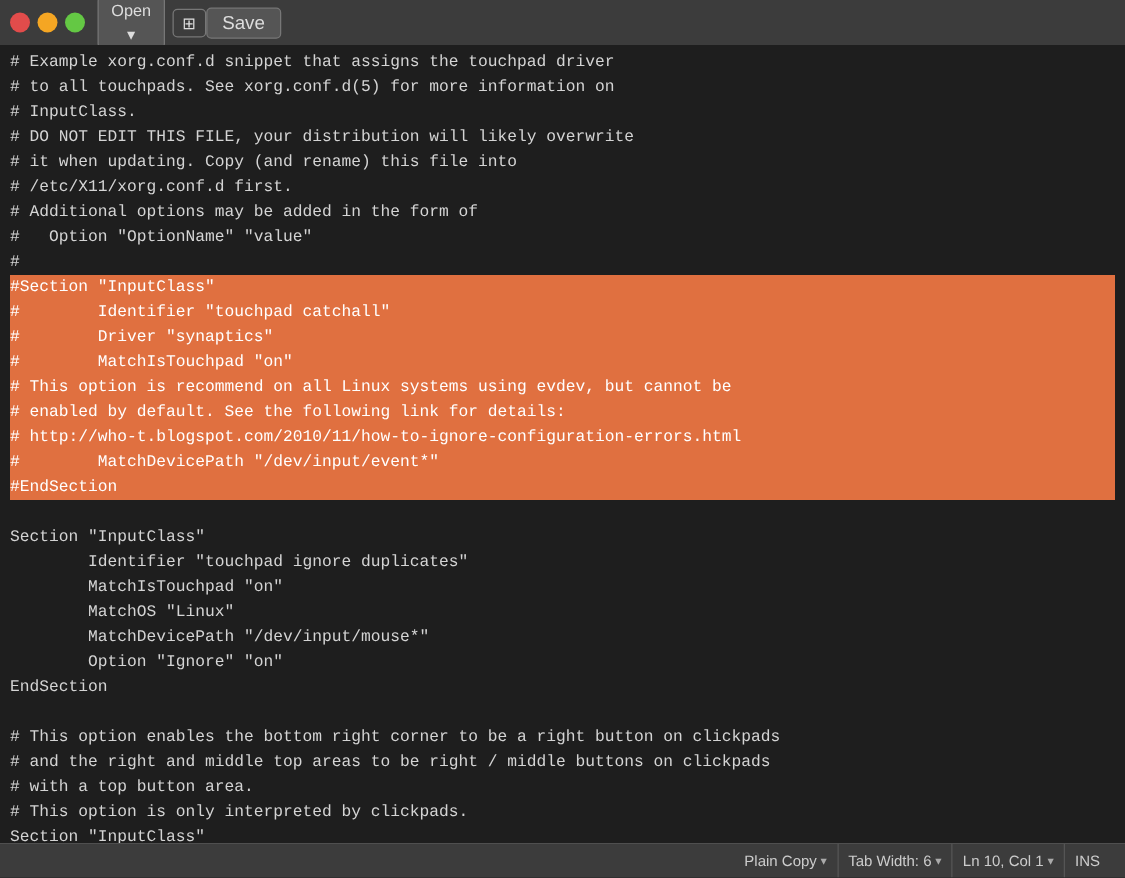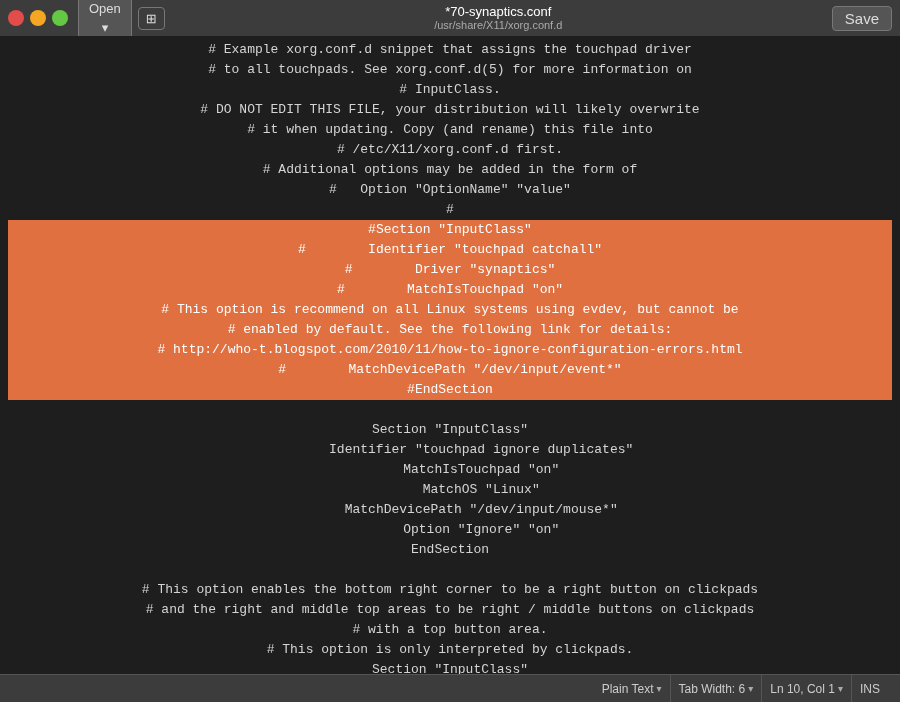--- a/index.html
+++ b/index.html
@@ -111,21 +111,20 @@
       overflow-x: auto;
       padding: 2px 0;
     }
 
     #code-content {
       font-size: 13px;
       line-height: 1.5;
       color: #d4d4d4;
       white-space: pre;
       padding: 2px 8px;
-      text-align: center;
     }
 
     .line {
       display: block;
       min-height: 20px;
     }
 
     .line-normal { color: #d4d4d4; }
     .line-highlighted {
       background: #e07040;
@@ -174,37 +173,33 @@
   <div id="window-controls">
     <button class="window-btn" id="btn-close">✕</button>
     <button class="window-btn" id="btn-minimize">–</button>
     <button class="window-btn" id="btn-maximize">+</button>
   </div>
   <button id="open-btn">
     <span>Open</span>
     <span>▾</span>
   </button>
   <button id="pin-btn">⊞</button>
-  <div id="title-center">
-    <span id="title-main">*70-synaptics.conf</span>
-    <span id="title-sub">/usr/share/X11/xorg.conf.d</span>
-  </div>
   <button id="save-btn">Save</button>
 </div>
 
 <div id="editor">
   <div id="code-content"><span class="line line-normal"># Example xorg.conf.d snippet that assigns the touchpad driver</span><span class="line line-normal"># to all touchpads. See xorg.conf.d(5) for more information on</span><span class="line line-normal"># InputClass.</span><span class="line line-normal"># DO NOT EDIT THIS FILE, your distribution will likely overwrite</span><span class="line line-normal"># it when updating. Copy (and rename) this file into</span><span class="line line-normal"># /etc/X11/xorg.conf.d first.</span><span class="line line-normal"># Additional options may be added in the form of</span><span class="line line-normal">#   Option "OptionName" "value"</span><span class="line line-normal">#</span><span class="line line-highlighted">#Section "InputClass"</span><span class="line line-highlighted">#        Identifier "touchpad catchall"</span><span class="line line-highlighted">#        Driver "synaptics"</span><span class="line line-highlighted">#        MatchIsTouchpad "on"</span><span class="line line-highlighted"># This option is recommend on all Linux systems using evdev, but cannot be</span><span class="line line-highlighted"># enabled by default. See the following link for details:</span><span class="line line-highlighted"># http://who-t.blogspot.com/2010/11/how-to-ignore-configuration-errors.html</span><span class="line line-highlighted">#        MatchDevicePath "/dev/input/event*"</span><span class="line line-highlighted">#EndSection</span><span class="line line-normal">
 </span><span class="line line-normal">Section "InputClass"</span><span class="line line-normal">        Identifier "touchpad ignore duplicates"</span><span class="line line-normal">        MatchIsTouchpad "on"</span><span class="line line-normal">        MatchOS "Linux"</span><span class="line line-normal">        MatchDevicePath "/dev/input/mouse*"</span><span class="line line-normal">        Option "Ignore" "on"</span><span class="line line-normal">EndSection</span><span class="line line-normal">
 </span><span class="line line-normal"># This option enables the bottom right corner to be a right button on clickpads</span><span class="line line-normal"># and the right and middle top areas to be right / middle buttons on clickpads</span><span class="line line-normal"># with a top button area.</span><span class="line line-normal"># This option is only interpreted by clickpads.</span><span class="line line-normal">Section "InputClass"</span></div>
 </div>
 
 <div id="status-bar">
   <div class="status-spacer"></div>
   <div class="status-item">
-    <span>Plain Text</span>
+    <span>Plain Copy</span>
     <span class="chevron-down">▾</span>
   </div>
   <div class="status-item">
     <span>Tab Width: 6</span>
     <span class="chevron-down">▾</span>
   </div>
   <div class="status-item">
     <span>Ln 10, Col 1</span>
     <span class="chevron-down">▾</span>
   </div>

